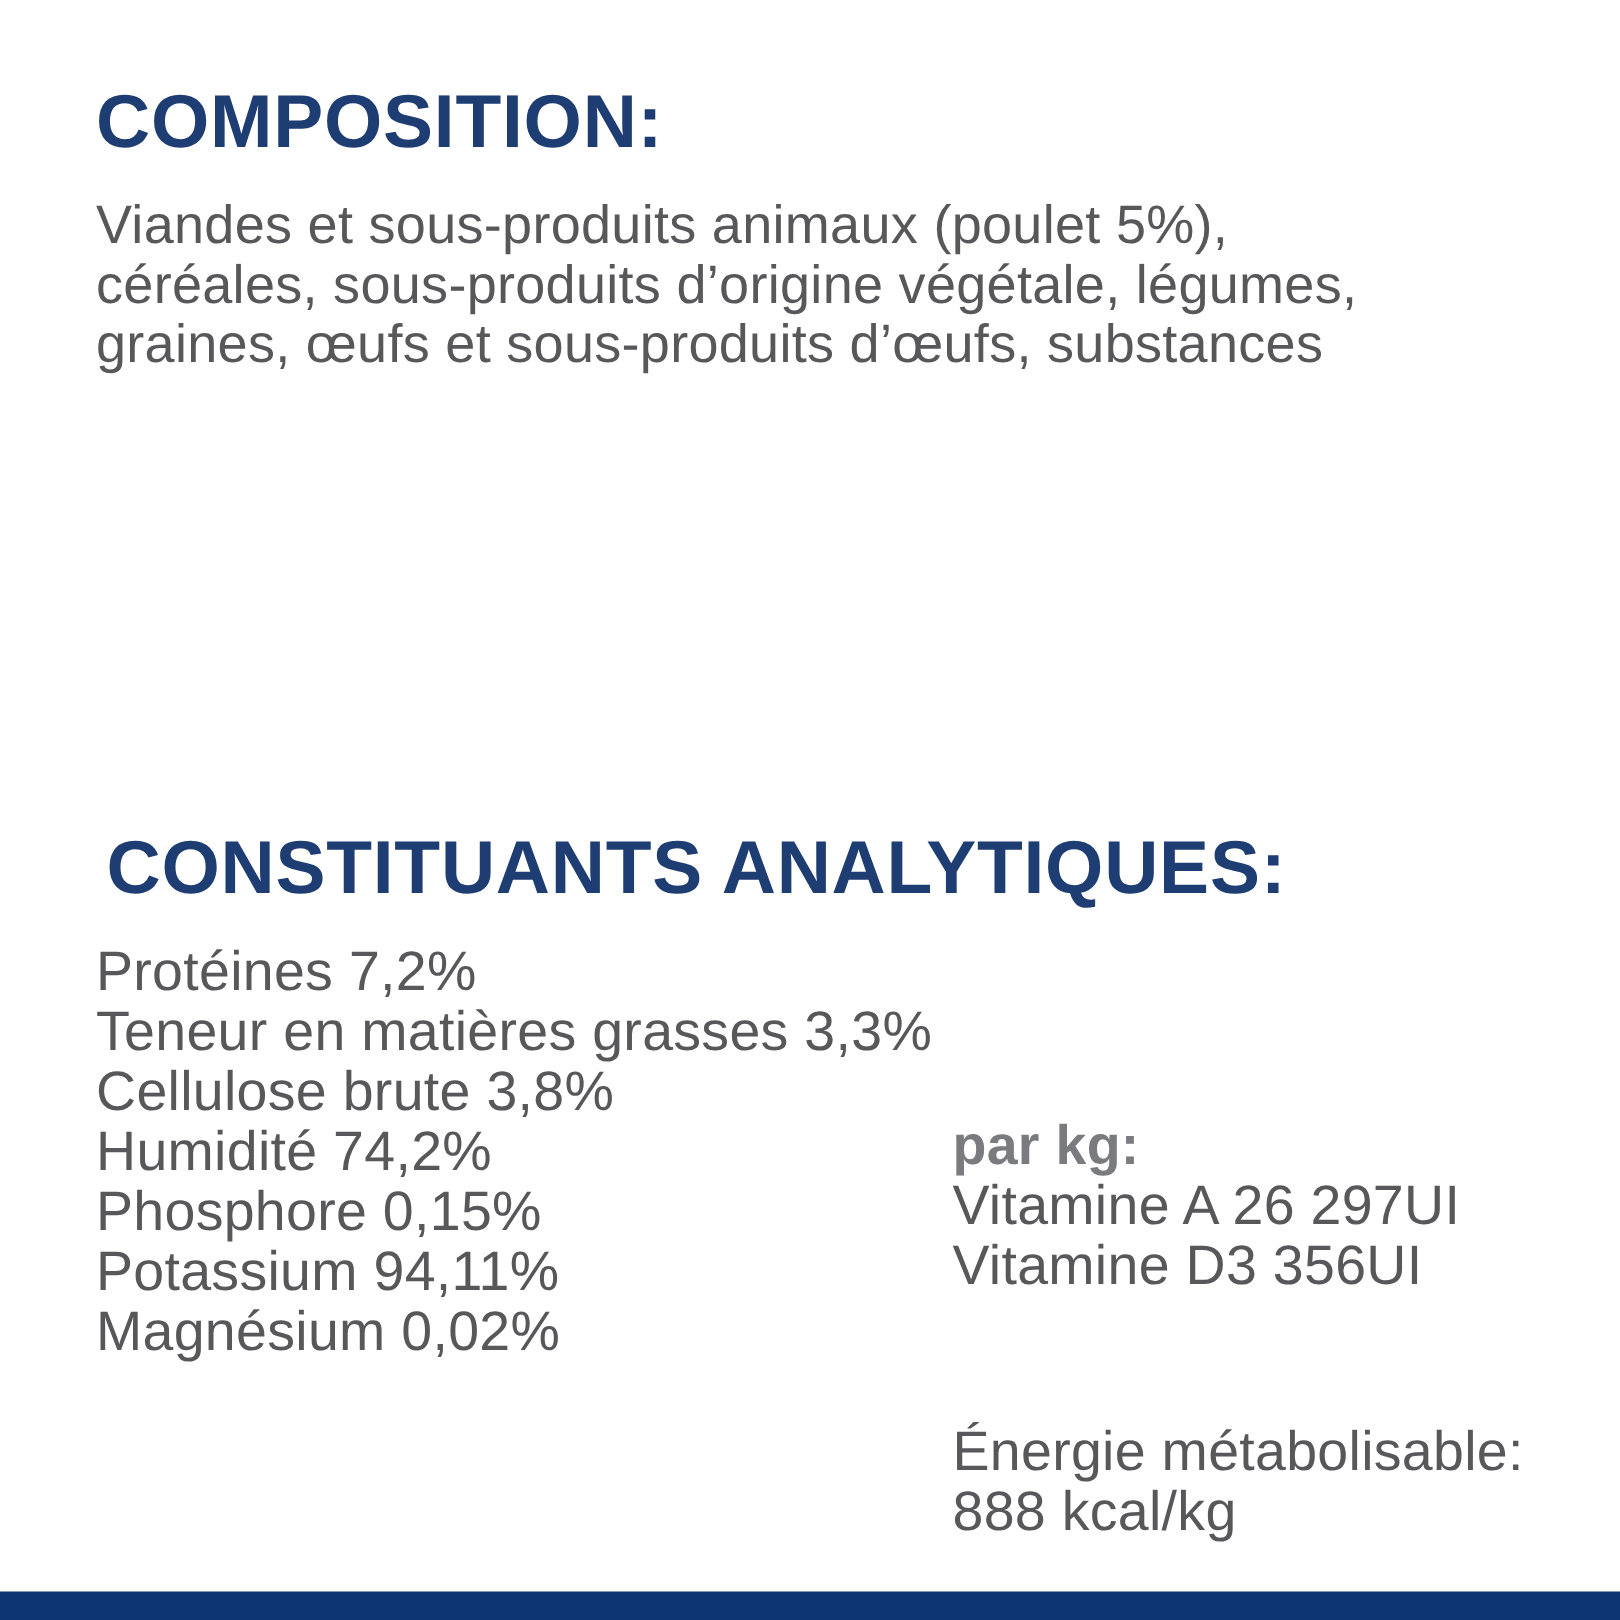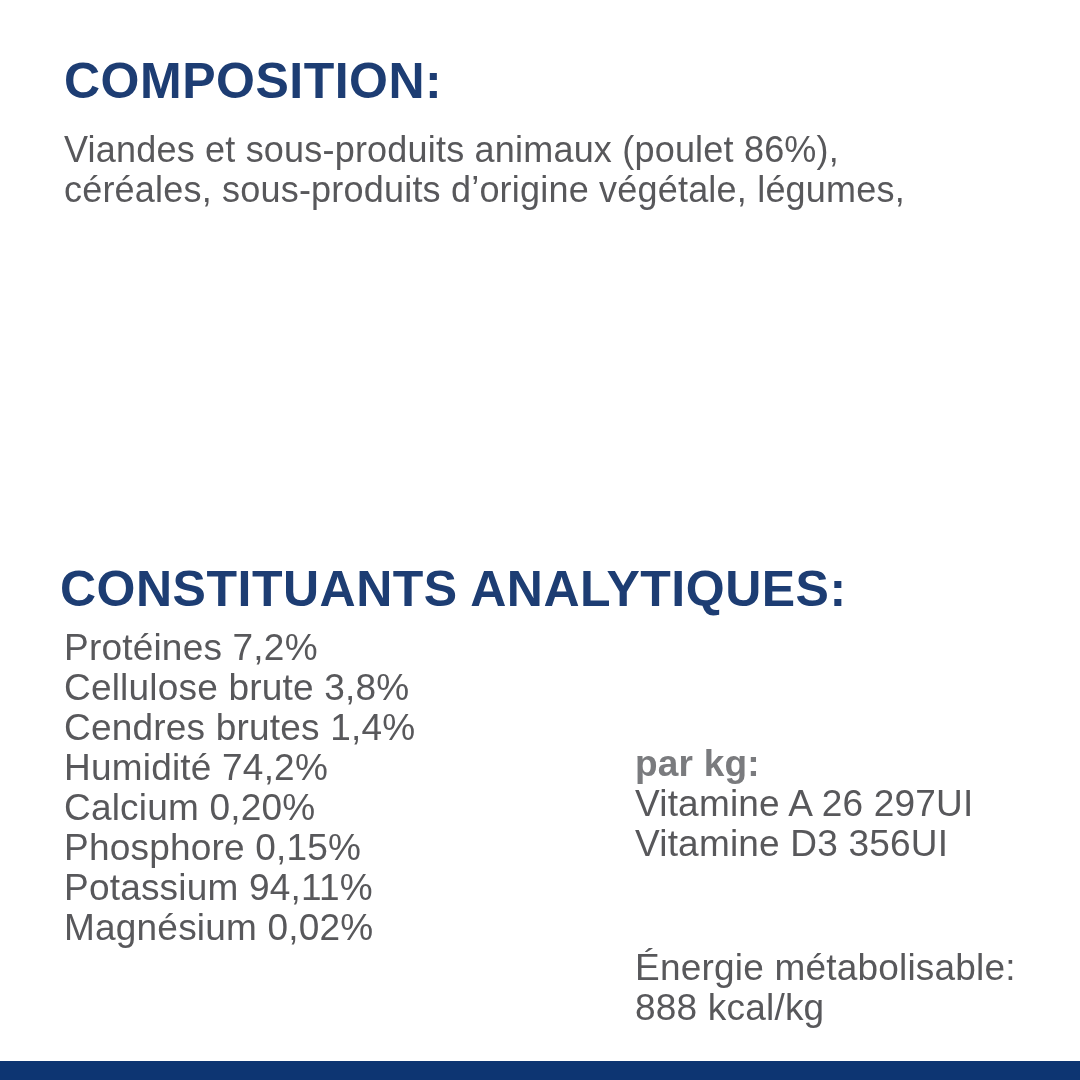--- a/index.html
+++ b/index.html
@@ -22,21 +22,21 @@
   .section-heading{
     position:absolute;
     margin:0;
     font-size:50px;
     font-weight:700;
     letter-spacing:0.5px;
     color:var(--heading-navy);
     white-space:nowrap;
   }
   .composition-heading{left:64px;top:52px;}
-  .analytical-heading{left:60px;top:549px;margin-top:11px;}
+  .analytical-heading{left:71px;top:549px;}
   .body-text{
     position:absolute;
     left:64px;top:130px;
     font-size:36px;
     line-height:39.5px;
     letter-spacing:0.2px;
     color:var(--body-gray);
     white-space:nowrap;
   }
   .nutrient-list{
@@ -78,32 +78,32 @@
   }
 </style>
 </head>
 <body>
 
 <div class="canvas">
 
   <h1 class="section-heading composition-heading">COMPOSITION:</h1>
 
   <div class="body-text">
-      <div>Viandes et sous-produits animaux (poulet 86%),</div>
+      <div>Viandes et sous-produits animaux (poulet 5%),</div>
       <div>céréales, sous-produits d’origine végétale, légumes,</div>
+      <div>graines, œufs et sous-produits d’œufs, substances</div>
     </div>
 
   <h1 class="section-heading analytical-heading">CONSTITUANTS ANALYTIQUES:</h1>
 
   <div class="nutrient-list">
       <div>Protéines 7,2%</div>
+      <div>Teneur en matières grasses 3,3%</div>
       <div>Cellulose brute 3,8%</div>
-      <div>Cendres brutes 1,4%</div>
       <div>Humidité 74,2%</div>
-      <div>Calcium 0,20%</div>
       <div>Phosphore 0,15%</div>
       <div>Potassium 94,11%</div>
       <div>Magnésium 0,02%</div>
     </div>
 
   <div class="per-kg">
     <div class="per-kg-label">par kg:</div>
     <div>
         <div>Vitamine A 26 297UI</div>
         <div>Vitamine D3 356UI</div>

